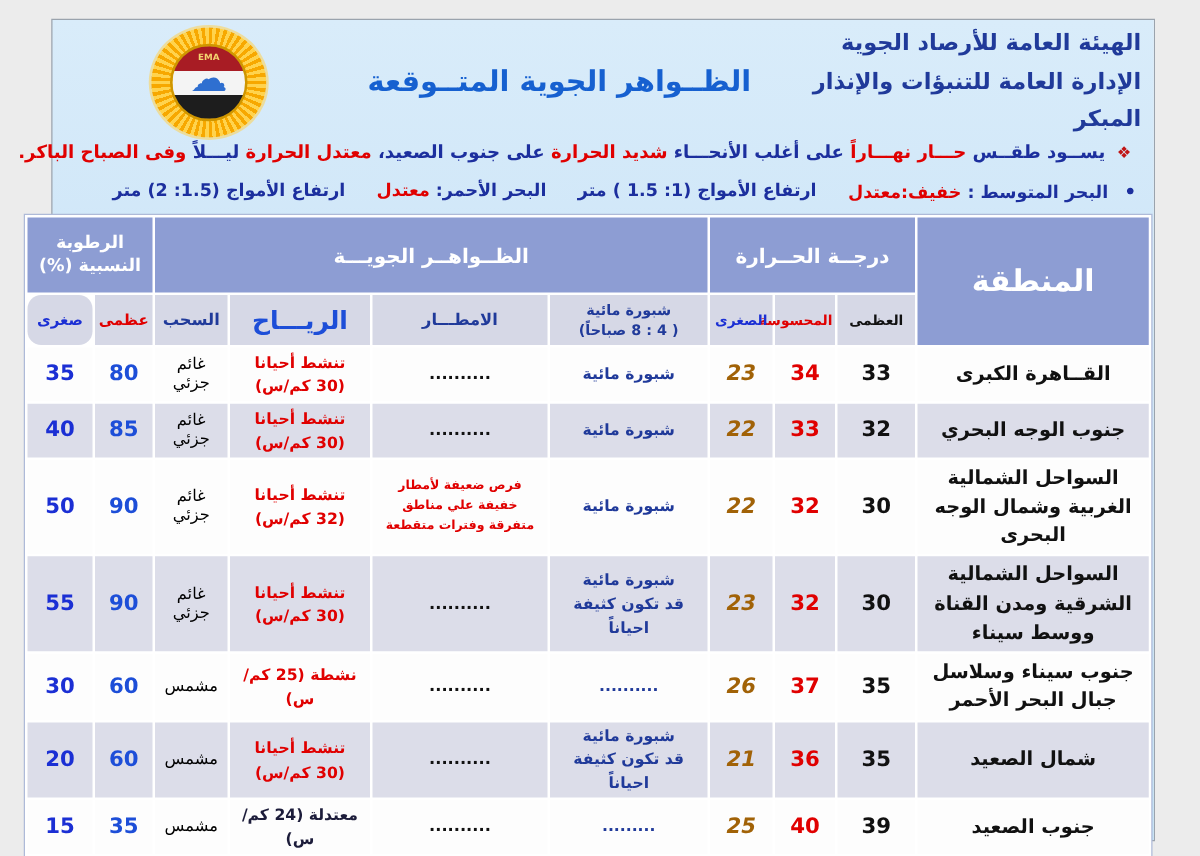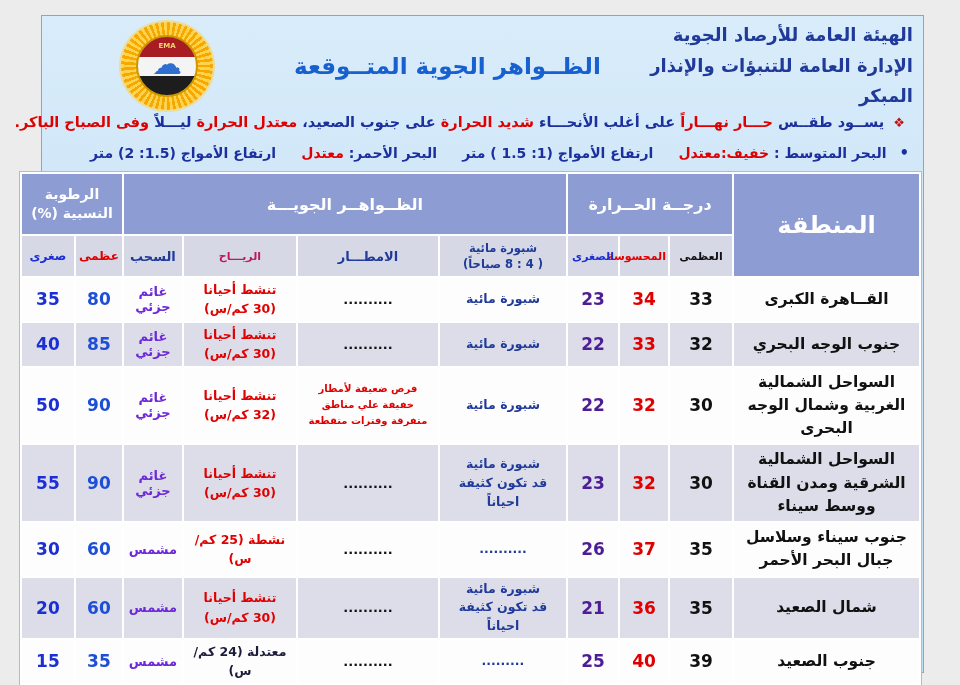--- a/index.html
+++ b/index.html
@@ -66,40 +66,40 @@
   thead .band th.region-h{font-size:24px;}
   thead .band th.hum-h{font-size:14px;line-height:1.35;padding:0 6px;}
   thead .sub th{
     background:#d6d8e6;height:40px;font-weight:bold;
   }
   .sub .t-max{color:#111;font-size:11px;}
   .sub .t-feel{color:#e00000;font-size:11px;}
   .sub .t-min{color:#1b2fd4;font-size:11px;}
   .sub .fog-h{color:#203a9a;font-size:11.5px;line-height:1.4;}
   .sub .rain-h{color:#203a9a;font-size:13px;margin-left:30px;}
-  .sub .wind-h{color:#be185d;font-size:11px;}
+  .sub .wind-h{color:#1d4ed8;font-size:20px;}
   .sub .clouds-h{color:#203a9a;font-size:13px;}
   .sub .h-max{color:#e00000;font-size:12px;}
-  .sub .h-min{color:#1b2fd4;font-size:12px;}
+  .sub .h-min{color:#1b2fd4;font-size:12px;border-radius:11px;}
   tbody td{height:42px;}
   tbody tr:nth-child(odd) td{background:#fdfdfd;}
   tbody tr:nth-child(even) td{background:#dcdde9;}
   td.region{font-weight:bold;color:#111;font-size:15.5px;line-height:1.5;padding:3px 4px;}
   td.num{font-weight:bold;font-size:17px;}
   td.tmax{color:#111;}
   td.tfeel{color:#e00000;}
-  td.tmin{color:#4c1d95;}
+  td.tmin{color:#a16207;font-style:italic;}
   td.hmax{color:#1d4ed8;}
   td.hmin{color:#1b2fd4;}
   td.fog{color:#203a9a;font-weight:bold;font-size:12.5px;line-height:1.5;}
   td.rain{color:#111;font-weight:bold;font-size:13px;}
   td.rain-red{color:#e00000;font-size:10px;line-height:1.6;padding:2px 8px;}
   td.wind{color:#e00000;font-weight:bold;font-size:12.5px;line-height:1.55;}
   td.wind-dark{color:#1c1c3a;margin-top:24px;}
-  td.clouds{color:#6d28d9;font-weight:bold;font-size:13px;}
+  td.clouds{color:#000000;font-weight:normal;font-size:13px;}
 </style>
 </head>
 <body>
 
 <div class="slide">
 
   <div class="top">
     <div class="org">
       <div>الهيئة العامة للأرصاد الجوية</div>
       <div>الإدارة العامة للتنبؤات والإنذار المبكر</div>

